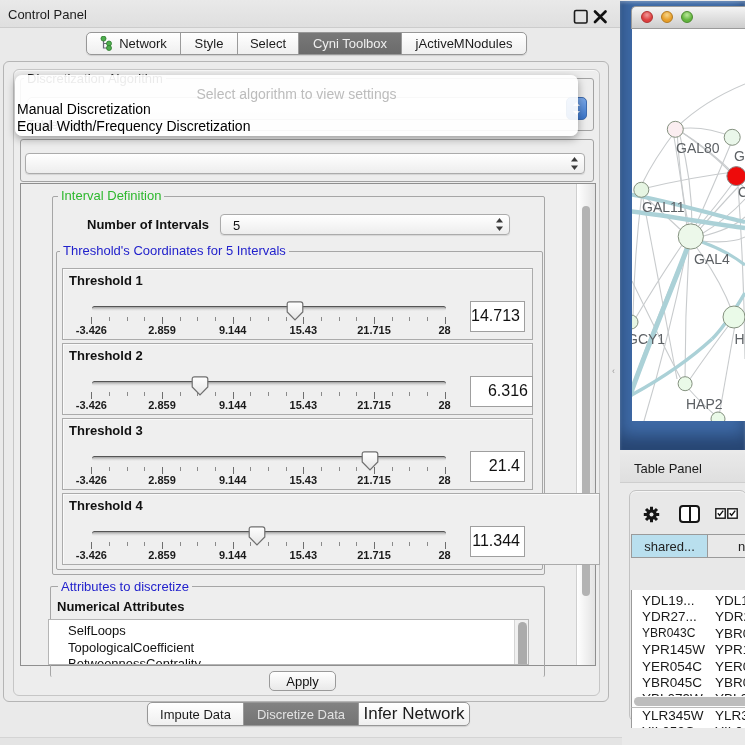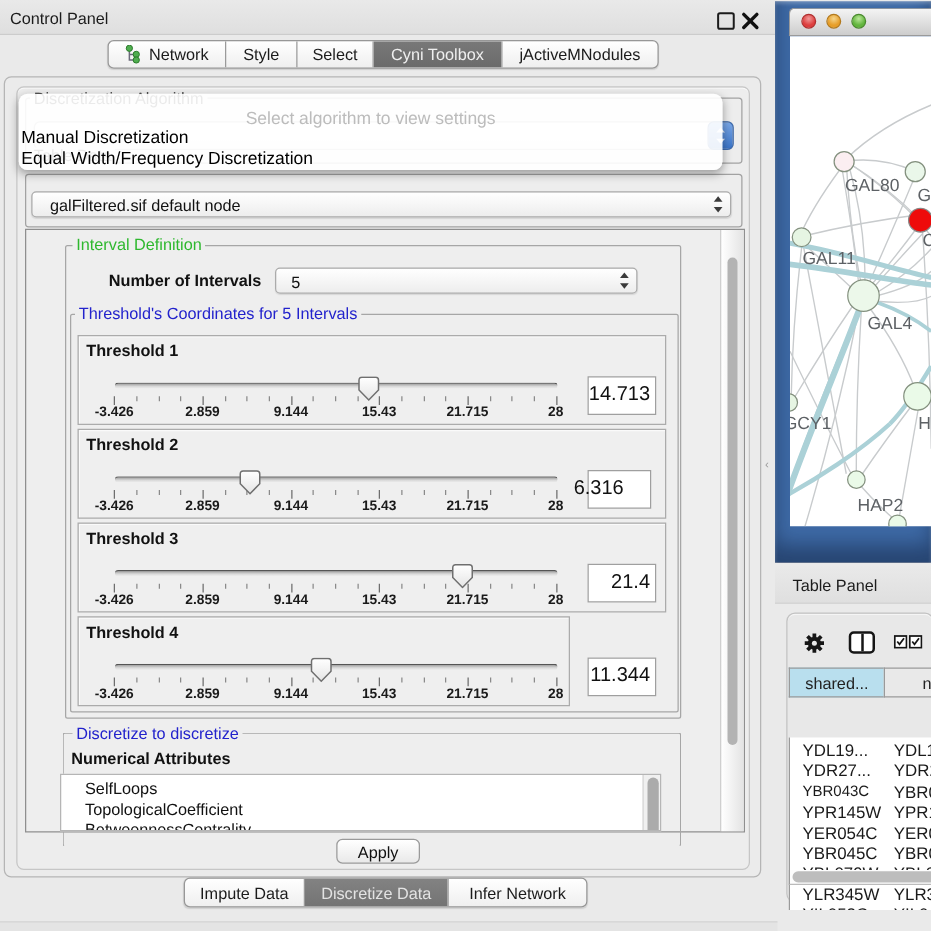--- a/index.html
+++ b/index.html
@@ -31,21 +31,20 @@
 <div class="gb" style="left:20px;top:78px;width:572px;height:51px;"></div>
 <div class="gbt" style="left:24px;top:72px;color:#1b1b1b;">Discretization Algorithm</div>
 <div class="abs" style="left:27px;top:97px;width:560px;height:23px;background:linear-gradient(#ffffff,#f1f1f1);border:1px solid #b0b0b0;border-radius:5px;box-sizing:border-box;"></div>
 <div class="abs" style="left:566px;top:97px;width:21px;height:23px;border-radius:5px;background:linear-gradient(#7aa8e8,#3a74c8);border:1px solid #3e6cb0;box-sizing:border-box;"><svg width="19" height="21" viewBox="0 0 19 21">
       <path d="M9.5 4 L13 8 H6 Z" fill="#eef4fd"></path>
       <path d="M9.5 17 L6 13 H13 Z" fill="#eef4fd"></path>
     </svg></div>
 <div class="gb" style="left:20px;top:139px;width:572px;height:41px;"></div>
 <div class="gbt" style="left:24px;top:118px;color:#1b1b1b;">Table Data</div>
 <div class="abs" style="left:25px;top:153px;width:560px;height:21px;background:linear-gradient(#ffffff,#ededed);border:1px solid #ababab;border-radius:4px;box-sizing:border-box;box-shadow:0 1px 1px rgba(0,0,0,0.1);">
-    <div style="position:absolute;left:14px;top:3px;font-size:13px;color:#111;">galFiltered.sif default node</div>
     <svg style="position:absolute;right:4px;top:2px" width="11" height="15" viewBox="0 0 11 15">
       <path d="M5.5 1 L9 5.4 H2 Z" fill="#3a3a3a"></path>
       <path d="M5.5 14 L2 9.6 H9 Z" fill="#3a3a3a"></path>
     </svg>
   </div>
 <div class="abs" style="left:20px;top:183px;width:576px;height:483px;border:1px solid #8f8f8f;background:#eeeeee;box-sizing:border-box;"></div>
 <div class="abs" style="left:576px;top:184px;width:19px;height:481px;background:linear-gradient(90deg,#ffffff,#e3e3e3);border-left:1px solid #cfcfcf;box-sizing:border-box;"></div>
 <div class="abs" style="left:582px;top:206px;width:8px;height:390px;background:#b3b3b3;border-radius:4px;"></div>
 <div class="abs" style="left:52px;top:196px;width:491px;height:377px;border:1px solid #a6a6a6;border-radius:2px;"></div>
 <div class="gbt" style="left:58px;top:189px;color:#2eb82e;">Interval Definition</div>
@@ -134,21 +133,21 @@
 <svg style="position:absolute;left:128.4px;top:32.5px" width="18" height="20" viewBox="0 0 18 20">
       <defs>
         <linearGradient id="thg1" x1="0" y1="0" x2="0" y2="1">
           <stop offset="0" stop-color="#ffffff"></stop>
           <stop offset="0.5" stop-color="#f2f2f2"></stop>
           <stop offset="1" stop-color="#e4e4e4"></stop>
         </linearGradient>
       </defs>
       <path d="M3.5 0.8 H14.5 Q16.8 0.8 16.8 3.1 V11 L9 19 L1.2 11 V3.1 Q1.2 0.8 3.5 0.8 Z" fill="url(#thg1)" stroke="#6f6f6f" stroke-width="1.2"></path>
     </svg>
-<div style="position:absolute;left:407px;top:32px;width:51px;height:31px;background:#ffffff;border:1px solid #9f9f9f;box-sizing:border-box;display:flex;align-items:center;justify-content:flex-end;padding-right:21px;font-size:16px;color:#111;">6.316</div>
+<div style="position:absolute;left:407px;top:32px;width:63px;height:31px;background:#ffffff;border:1px solid #9f9f9f;box-sizing:border-box;display:flex;align-items:center;justify-content:flex-end;padding-right:4px;font-size:16px;color:#111;">6.316</div>
 </div>
 <div class="abs" style="left:62px;top:417.5px;width:471px;height:72px;border:1px solid #ababab;background:#efefef;box-sizing:border-box;box-shadow:inset 1px 1px 0 #fafafa;">
 <div style="position:absolute;left:6px;top:4px;font-size:13px;font-weight:bold;color:#111;">Threshold 3</div>
 <div style="position:absolute;left:29px;top:37px;width:354px;height:5px;border-radius:3px;background:linear-gradient(#a2a2a2,#d9d9d9 55%,#efefef);border-top:1px solid #555555;box-sizing:border-box;"></div>
 <div style="position:absolute;left:28.4px;top:48px;width:1px;height:7px;background:#6e6e6e;"></div>
 <div style="position:absolute;left:46.1px;top:48px;width:1px;height:4.5px;background:#8a8a8a;"></div>
 <div style="position:absolute;left:63.7px;top:48px;width:1px;height:4.5px;background:#8a8a8a;"></div>
 <div style="position:absolute;left:81.4px;top:48px;width:1px;height:4.5px;background:#8a8a8a;"></div>
 <div style="position:absolute;left:99.0px;top:48px;width:1px;height:7px;background:#6e6e6e;"></div>
 <div style="position:absolute;left:116.7px;top:48px;width:1px;height:4.5px;background:#8a8a8a;"></div>
@@ -178,21 +177,21 @@
         <linearGradient id="thg2" x1="0" y1="0" x2="0" y2="1">
           <stop offset="0" stop-color="#ffffff"></stop>
           <stop offset="0.5" stop-color="#f2f2f2"></stop>
           <stop offset="1" stop-color="#e4e4e4"></stop>
         </linearGradient>
       </defs>
       <path d="M3.5 0.8 H14.5 Q16.8 0.8 16.8 3.1 V11 L9 19 L1.2 11 V3.1 Q1.2 0.8 3.5 0.8 Z" fill="url(#thg2)" stroke="#6f6f6f" stroke-width="1.2"></path>
     </svg>
 <div style="position:absolute;left:407px;top:32px;width:55px;height:31px;background:#ffffff;border:1px solid #9f9f9f;box-sizing:border-box;display:flex;align-items:center;justify-content:flex-end;padding-right:4px;font-size:16px;color:#111;">21.4</div>
 </div>
-<div class="abs" style="left:62px;top:492.5px;width:394px;height:72px;border:1px solid #ababab;background:#efefef;box-sizing:border-box;box-shadow:inset 1px 1px 0 #fafafa;">
+<div class="abs" style="left:62px;top:492.5px;width:538px;height:72px;border:1px solid #ababab;background:#efefef;box-sizing:border-box;box-shadow:inset 1px 1px 0 #fafafa;">
 <div style="position:absolute;left:6px;top:4px;font-size:13px;font-weight:bold;color:#111;">Threshold 4</div>
 <div style="position:absolute;left:29px;top:37px;width:354px;height:5px;border-radius:3px;background:linear-gradient(#a2a2a2,#d9d9d9 55%,#efefef);border-top:1px solid #555555;box-sizing:border-box;"></div>
 <div style="position:absolute;left:28.4px;top:48px;width:1px;height:7px;background:#6e6e6e;"></div>
 <div style="position:absolute;left:46.1px;top:48px;width:1px;height:4.5px;background:#8a8a8a;"></div>
 <div style="position:absolute;left:63.7px;top:48px;width:1px;height:4.5px;background:#8a8a8a;"></div>
 <div style="position:absolute;left:81.4px;top:48px;width:1px;height:4.5px;background:#8a8a8a;"></div>
 <div style="position:absolute;left:99.0px;top:48px;width:1px;height:7px;background:#6e6e6e;"></div>
 <div style="position:absolute;left:116.7px;top:48px;width:1px;height:4.5px;background:#8a8a8a;"></div>
 <div style="position:absolute;left:134.4px;top:48px;width:1px;height:4.5px;background:#8a8a8a;"></div>
 <div style="position:absolute;left:152.0px;top:48px;width:1px;height:4.5px;background:#8a8a8a;"></div>
@@ -221,34 +220,34 @@
           <stop offset="0" stop-color="#ffffff"></stop>
           <stop offset="0.5" stop-color="#f2f2f2"></stop>
           <stop offset="1" stop-color="#e4e4e4"></stop>
         </linearGradient>
       </defs>
       <path d="M3.5 0.8 H14.5 Q16.8 0.8 16.8 3.1 V11 L9 19 L1.2 11 V3.1 Q1.2 0.8 3.5 0.8 Z" fill="url(#thg3)" stroke="#6f6f6f" stroke-width="1.2"></path>
     </svg>
 <div style="position:absolute;left:407px;top:32px;width:55px;height:31px;background:#ffffff;border:1px solid #9f9f9f;box-sizing:border-box;display:flex;align-items:center;justify-content:flex-end;padding-right:4px;font-size:16px;color:#111;">11.344</div>
 </div>
 <div class="abs" style="left:50px;top:586px;width:493px;height:90px;border:1px solid #a6a6a6;border-radius:2px;border-bottom:none;"></div>
-<div class="gbt" style="left:58px;top:580px;color:#2222cc;">Discretize to discretize</div>
+<div class="gbt" style="left:58px;top:580px;color:#2222cc;">Attributes to discretize</div>
 <div class="abs" style="left:57px;top:599px;font-size:13px;font-weight:bold;color:#111;">Numerical Attributes</div>
 <div class="abs" style="left:48px;top:619px;width:481px;height:46px;background:#ffffff;border:1px solid #b5b5b5;box-sizing:border-box;overflow:hidden;">
     <div style="position:absolute;left:19px;top:3px;font-size:13px;color:#111;">SelfLoops</div>
     <div style="position:absolute;left:19px;top:19.5px;font-size:13px;color:#111;">TopologicalCoefficient</div>
     <div style="position:absolute;left:19px;top:36px;font-size:13px;color:#111;">BetweennessCentrality</div>
     <div style="position:absolute;right:0;top:0;width:13px;height:46px;background:#f0f0f0;border-left:1px solid #d5d5d5;"></div>
     <div style="position:absolute;right:1.5px;top:1.5px;width:9px;height:60px;background:#ababab;border-radius:4.5px;"></div>
   </div>
 <div class="abs" style="left:269px;top:671px;width:67px;height:20px;background:linear-gradient(#ffffff,#e9e9e9);border:1px solid #9a9a9a;border-radius:5px;box-sizing:border-box;display:flex;align-items:center;justify-content:center;font-size:13px;color:#111;">Apply</div>
 <div class="abs" style="left:147px;top:702px;width:321px;height:22px;border:1px solid #979797;border-radius:5px;background:linear-gradient(#ffffff,#efefef);box-shadow:0 1px 1px rgba(0,0,0,0.12);overflow:hidden;display:flex;">
 <div style="width:95px;height:22px;box-sizing:border-box;display:flex;align-items:center;justify-content:center;font-size:13px;color:#1b1b1b;">Impute Data</div>
 <div style="width:115px;height:22px;box-sizing:border-box;display:flex;align-items:center;justify-content:center;font-size:13px;border-left:1px solid #9a9a9a;background:linear-gradient(#828282,#747474);color:#e3e3e3;">Discretize Data</div>
-<div style="width:111px;height:22px;box-sizing:border-box;display:flex;align-items:center;justify-content:center;font-size:13px;border-left:1px solid #9a9a9a;color:#1b1b1b;">Infer Network</div>
+<div style="width:111px;height:22px;box-sizing:border-box;display:flex;align-items:center;justify-content:center;font-size:17px;border-left:1px solid #9a9a9a;color:#1b1b1b;">Infer Network</div>
 </div>
 <div class="abs" style="left:0px;top:737px;width:622px;height:8px;background:#e4e4e4;border-top:1px solid #d4d4d4;"></div>
 <div class="abs" style="left:612px;top:366px;width:7px;height:9px;font-size:9px;color:#9a9a9a;">‹</div>
 <div class="abs" style="left:620px;top:1px;width:125px;height:449px;background:#3e6aa6;box-shadow:inset 0 2px 3px rgba(255,255,255,0.25), inset 0 -14px 16px rgba(10,25,50,0.45);"></div>
 <div class="abs" style="left:631px;top:6px;width:114px;height:23px;background:linear-gradient(#f4f4f4,#cdcdcd);border-bottom:1px solid #8a8a8a;border-top-left-radius:5px;border:1px solid #9a9a9a;border-right:none;box-sizing:border-box;"></div>
 <div class="abs" style="left:641.3px;top:11px;width:12px;height:12px;border-radius:50%;background:radial-gradient(circle at 50% 30%, #f09a9a 0%, #dd3f3f 60%, #dd3f3f 100%);border:1px solid #b03030;box-sizing:border-box;"></div>
 <div class="abs" style="left:660.8px;top:11px;width:12px;height:12px;border-radius:50%;background:radial-gradient(circle at 50% 30%, #f5d58a 0%, #e79e29 60%, #e79e29 100%);border:1px solid #b37a1e;box-sizing:border-box;"></div>
 <div class="abs" style="left:680.6px;top:11px;width:12px;height:12px;border-radius:50%;background:radial-gradient(circle at 50% 30%, #bbe89a 0%, #62b53e 60%, #62b53e 100%);border:1px solid #4a8a2e;box-sizing:border-box;"></div>
 <div class="abs" style="left:632px;top:29px;width:113px;height:392px;background:#ffffff;"></div>
 <svg class="abs" style="left:632px;top:29px" width="113" height="392" viewBox="0 0 113 392">

